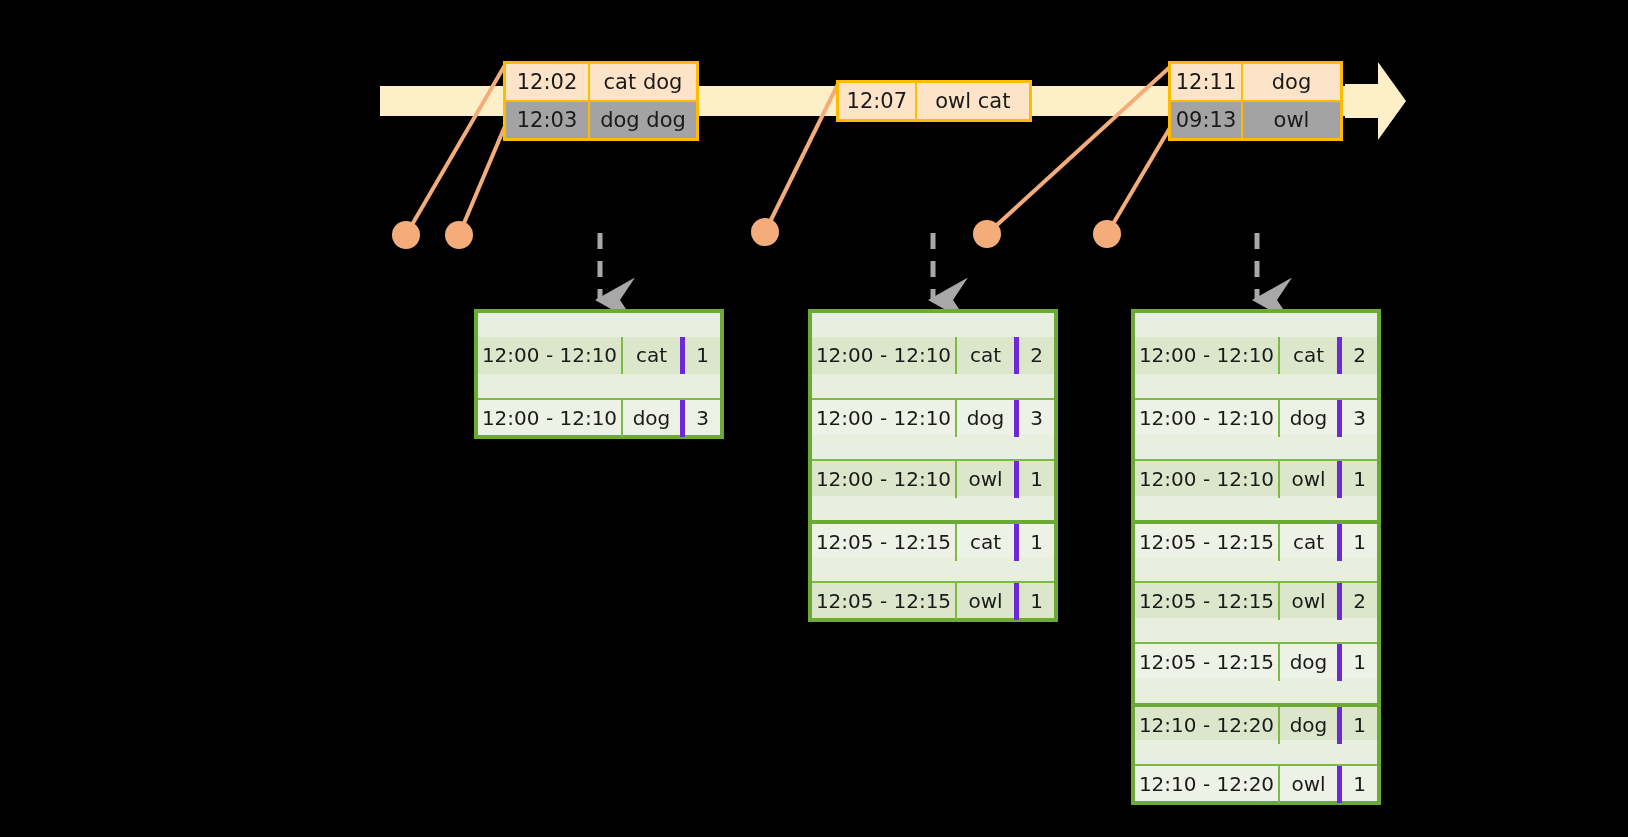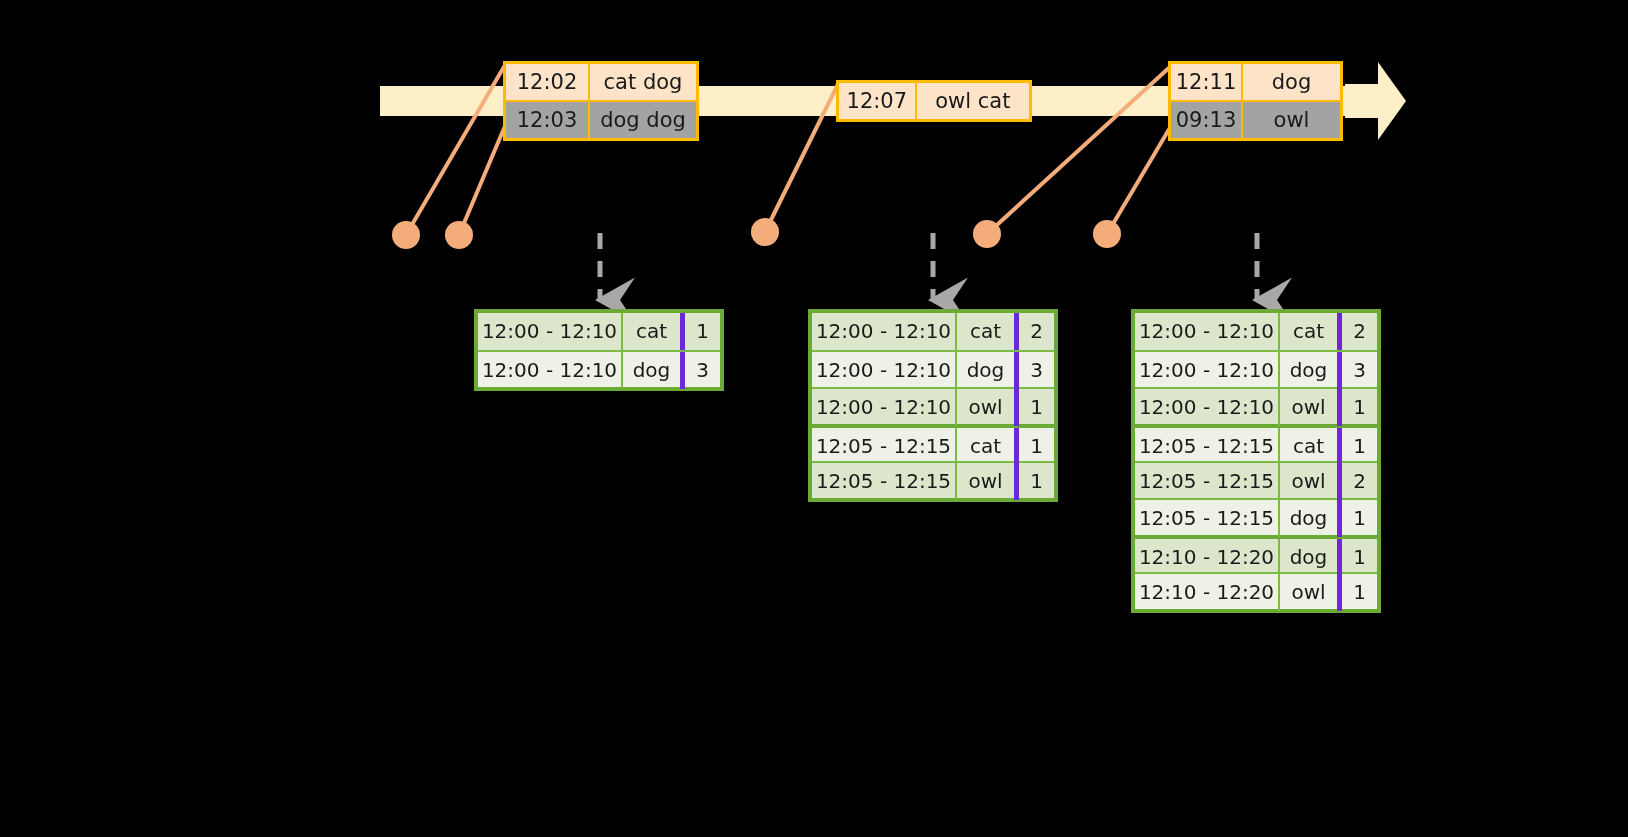--- a/index.html
+++ b/index.html
@@ -89,20 +89,21 @@
   .result-table {
     position: absolute;
     border: 4px solid #6aaa35;
     box-sizing: border-box;
     background: #e9efdf;
   }
   .res-row {
     display: flex;
     box-sizing: border-box;
     height: 37px;
+    margin-top: 24px;
   }
   .res-row.shade-a { background: #dbe6cb; }
   .res-row.shade-b { background: #edf1e6; }
   .res-row + .res-row { border-top: 2px solid #7cbb43; }
   .res-row.group-start + .res-row,
   .res-row.group-break { border-top: 4px solid #6aaa35; }
   .res-window, .res-key, .res-count {
     box-sizing: border-box;
     color: #1a1a1a;
     font-size: 20px;

